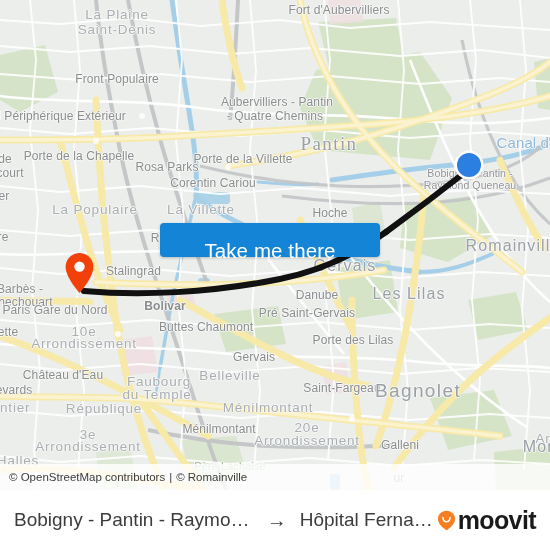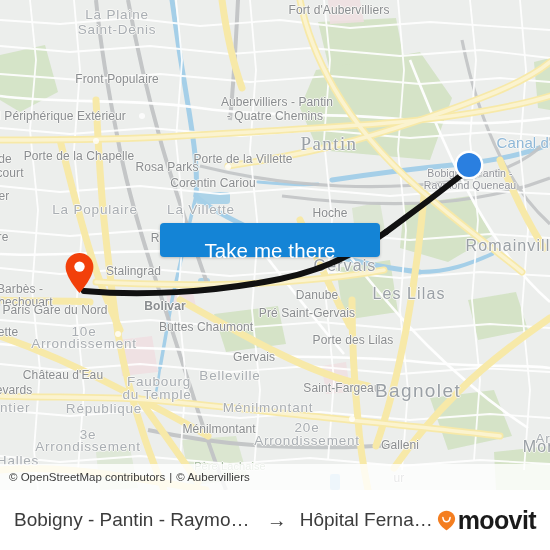--- a/index.html
+++ b/index.html
@@ -387,21 +387,21 @@
     <svg id="dest-marker" viewBox="0 0 31 42">
       <path d="M15.5,1 C7.8,1 1.6,7.2 1.6,15 C1.6,25.5 15.5,41 15.5,41 C15.5,41 29.4,25.5 29.4,15 C29.4,7.2 23.2,1 15.5,1 Z" fill="#f2400a"></path>
       <circle cx="15.5" cy="14.6" r="5.2" fill="#ffffff"></circle>
     </svg>
 
     <button id="cta">Take me there</button>
 
     <div id="attribution">
       <span>© OpenStreetMap contributors</span>
       <span class="sep">|</span>
-      <span>© Aubervilliers</span>
+      <span>© Romainville</span>
     </div>
   </div>
 
   <div id="footer">
     <div id="footer-inner">
       <span id="trip-origin" class="trip-ep">Bobigny - Pantin - Raymond Q...</span>
       <span id="trip-arrow">→</span>
       <span id="trip-dest" class="trip-ep">Hôpital Fernand ...</span>
       <div id="brand">
         <svg id="brand-icon" viewBox="0 0 19 21">

